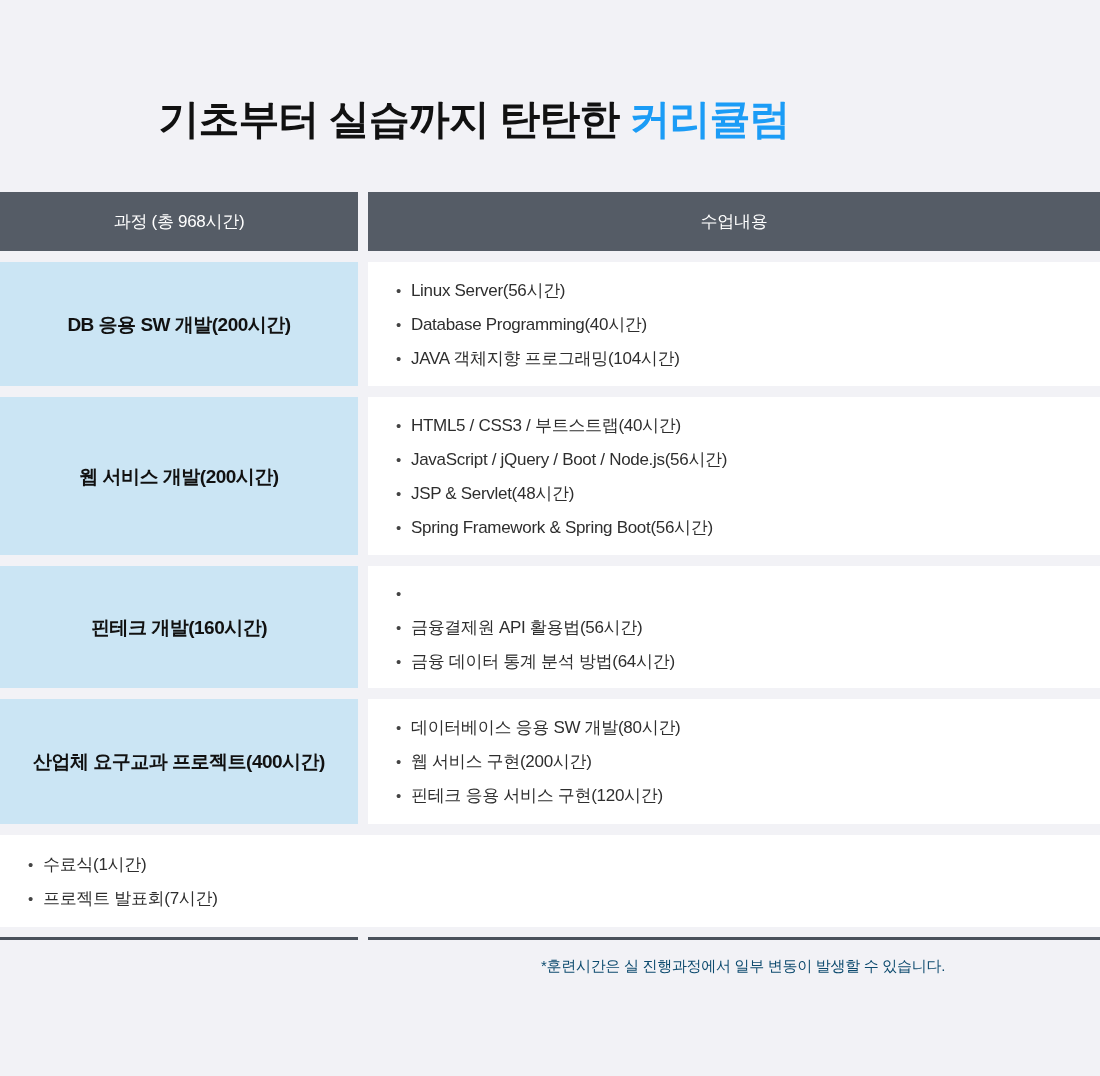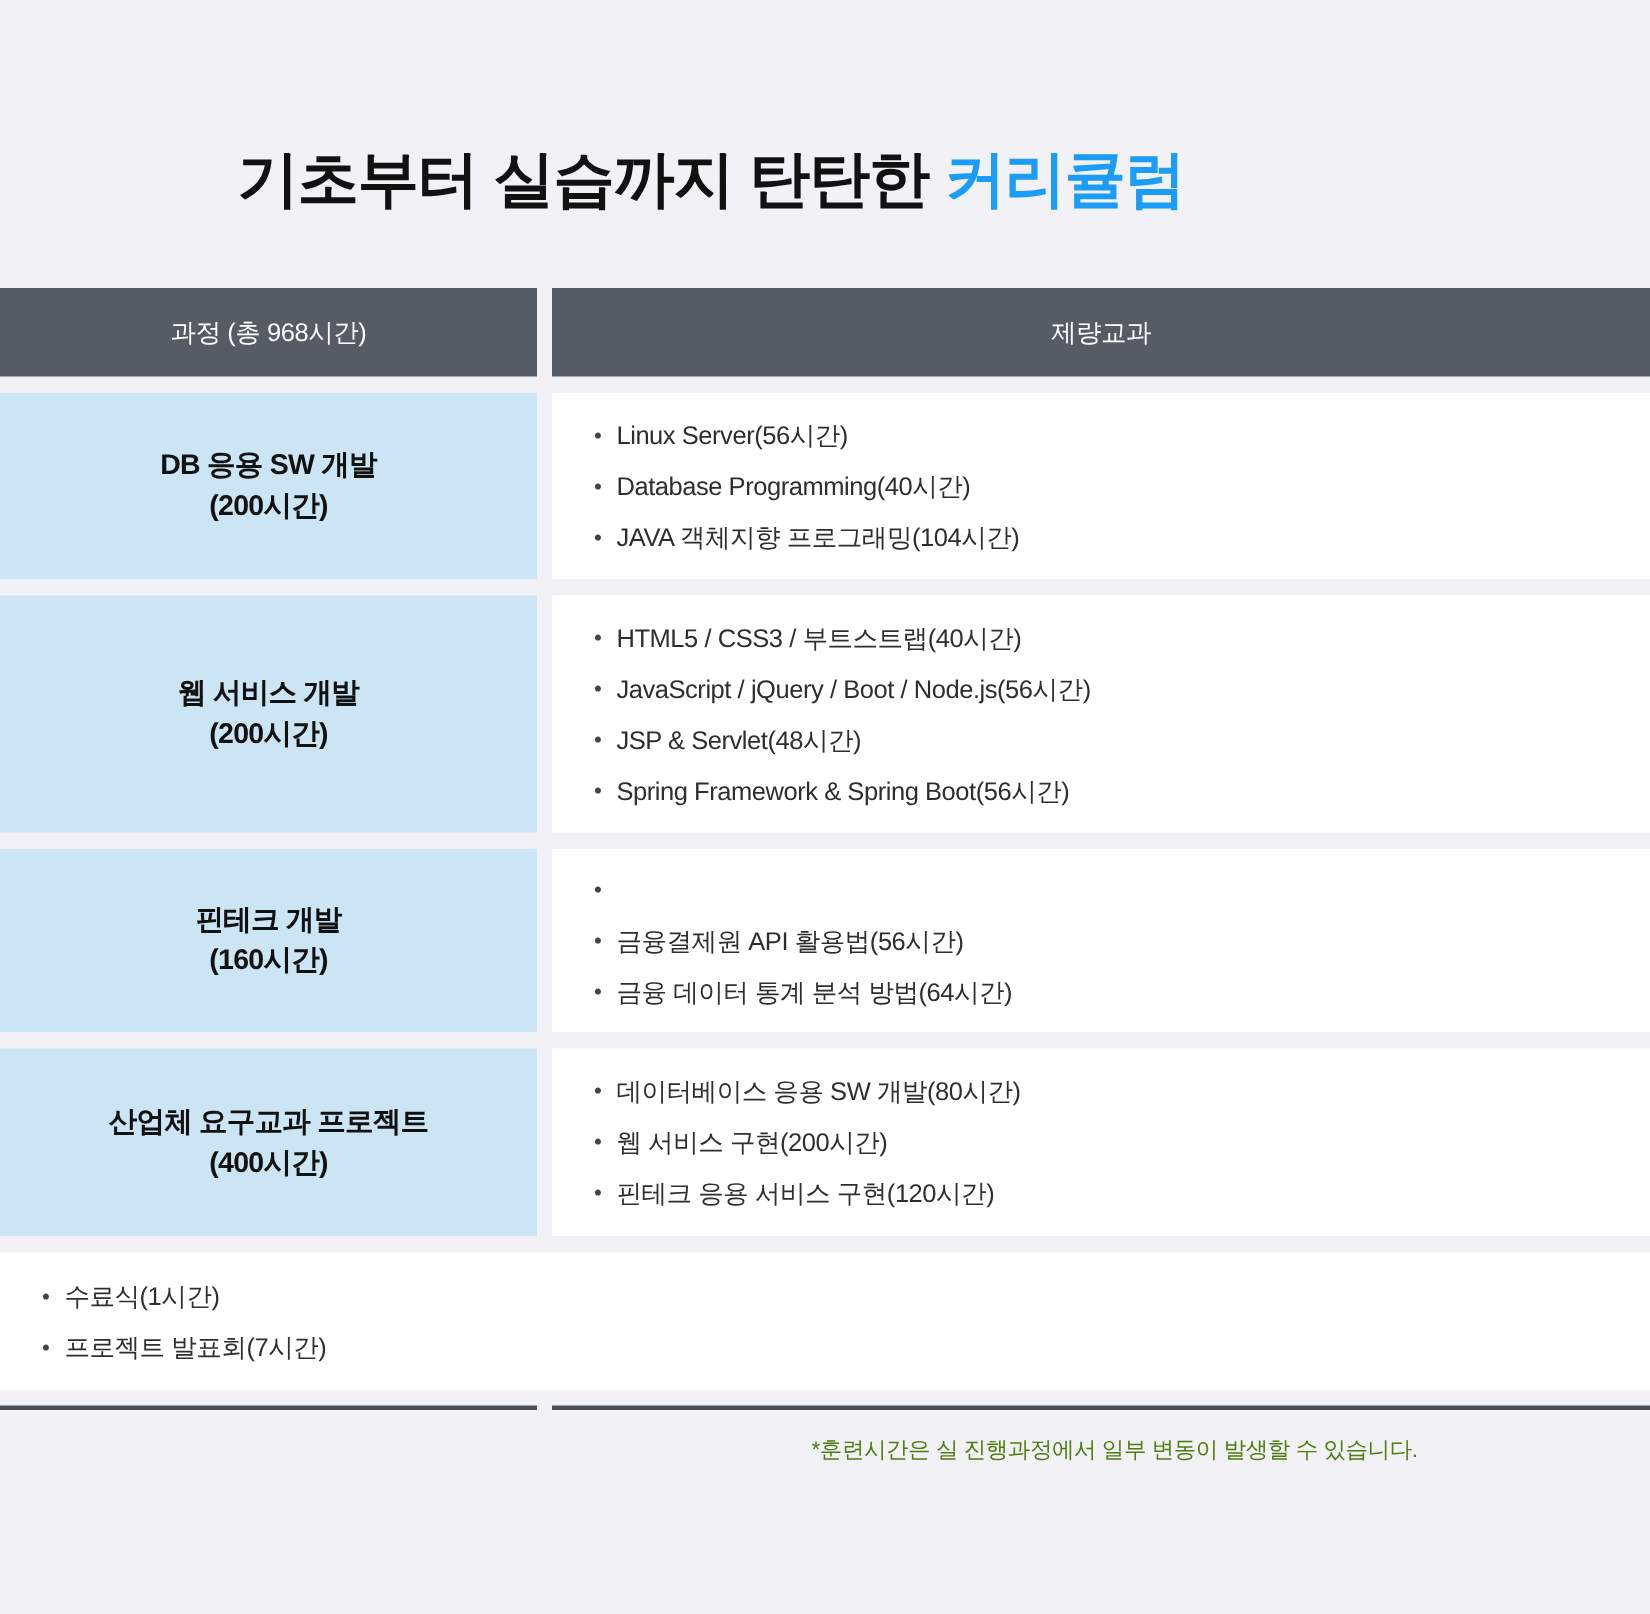--- a/index.html
+++ b/index.html
@@ -51,21 +51,21 @@
   .body-row { margin-top: 11px; }
   #rows .body-row:nth-child(1) { height: 124px; }
   #rows .body-row:nth-child(2) { height: 158px; }
   #rows .body-row:nth-child(3) { height: 122px; }
   #rows .body-row:nth-child(4) { height: 125px; }
   #rows .body-row:nth-child(5) { height: 92px; }
 
   .course-cell {
     background: #cbe5f4;
     display: flex;
-    flex-direction: column;
+    flex-direction: row;
     align-items: center;
     justify-content: center;
     text-align: center;
     color: #111111;
     font-size: 19px;
     font-weight: 700;
     line-height: 27px;
     letter-spacing: -0.5px;
   }
   .content-cell {
@@ -97,36 +97,36 @@
     height: 3px;
   }
   .bottom-line-row .seg-left { width: 358px; flex: 0 0 358px; margin-right: 10px; }
   .bottom-line-row .seg-right { flex: 1 1 auto; }
 
   .footnote {
     margin-top: 17px;
     text-align: right;
     padding-right: 3px;
     font-size: 15px;
-    color: #4d7c0f;
+    color: #0c4a6e;
     letter-spacing: -0.3px;
   }
 </style>
 </head>
 <body>
 
 <div class="page">
 
   <h1 class="title"><span>기초부터 실습까지 탄탄한 </span><span class="hl">커리큘럼</span></h1>
 
   <div class="table-wrap">
 
     <div class="row header-row">
       <div class="cell-left">과정 (총 968시간)</div>
-      <div class="cell-right">제량교과</div>
+      <div class="cell-right">수업내용</div>
     </div>
 
     <div id="rows">
         <div class="row body-row">
           <div class="cell-left course-cell">
             <div>DB 응용 SW 개발</div>
             <div>(200시간)</div>
           </div>
           <div class="cell-right content-cell">
             <ul>

